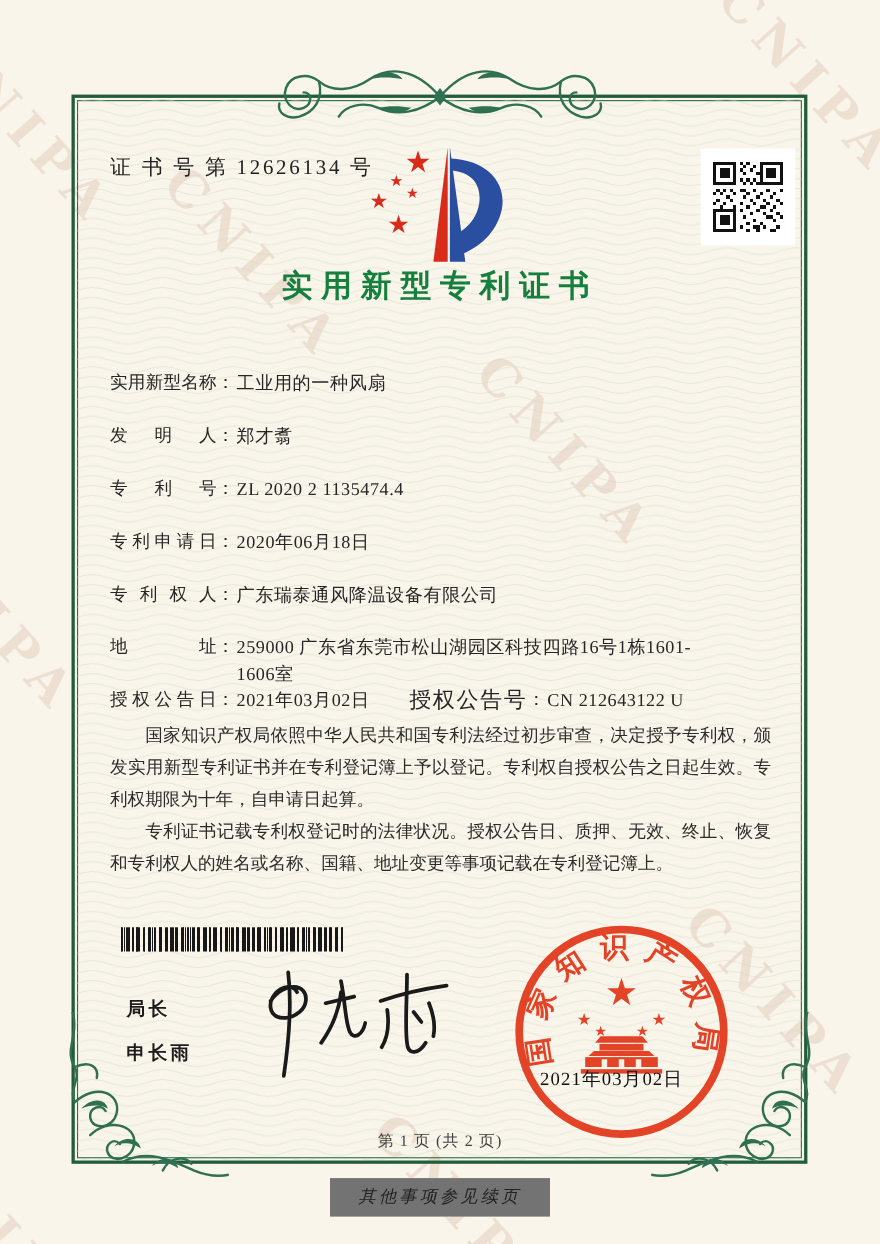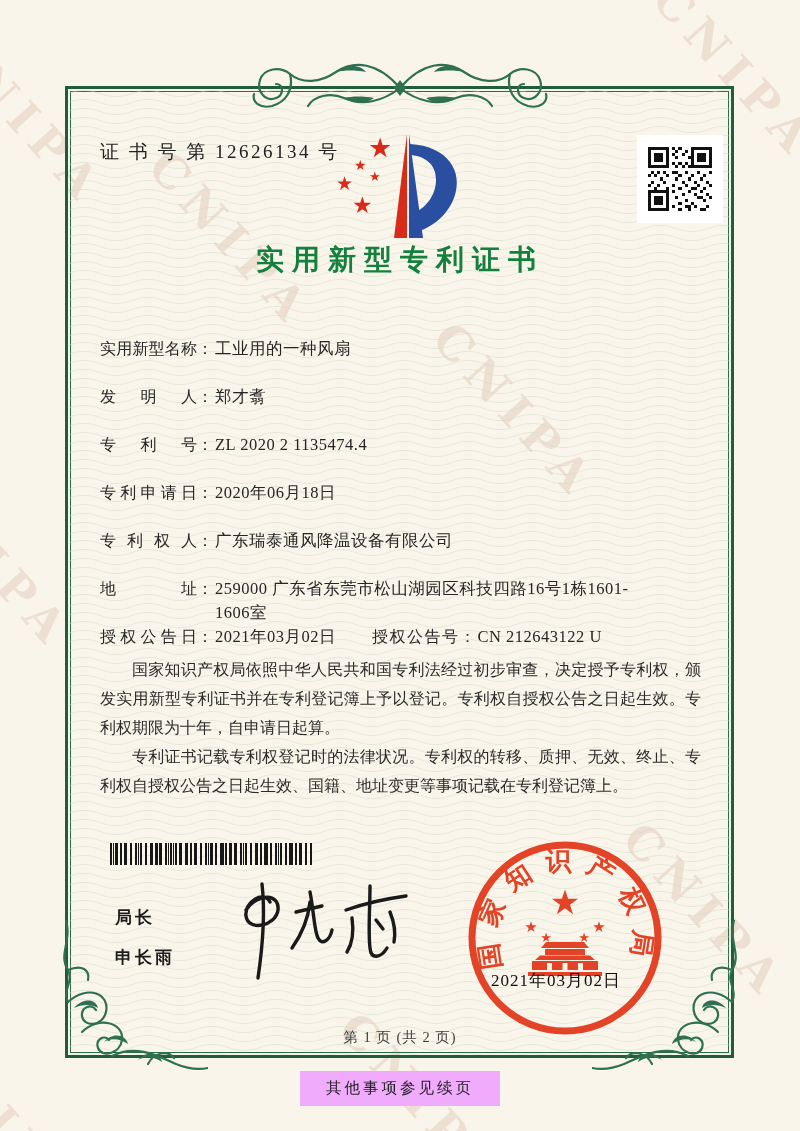--- a/index.html
+++ b/index.html
@@ -36,21 +36,21 @@
 
   
   .fields{position:absolute;left:100px;top:337px;width:604px;color:#262626;}
   .row{display:flex;align-items:flex-start;line-height:24px;margin-bottom:24px;}
   .row.tight{margin-bottom:0;}
   .f-label{display:inline-block;width:97px;font-size:16px;text-align:justify;text-align-last:justify;flex:none;}
   .f-colon{font-size:16px;flex:none;}
   .f-value{font-size:16.5px;margin-left:2px;letter-spacing:0.5px;}
   .f-value.addr{display:inline-block;max-width:438px;}
   .pair2{margin-left:36px;display:flex;}
-  .pair2 .f-label2{font-size:16px;letter-spacing:1.5px;flex:none;}
+  .pair2 .f-label2{font-size:20px;letter-spacing:1.5px;flex:none;}
 
   
   .bodytext{position:absolute;left:100px;top:655px;width:601px;font-size:16px;line-height:29px;
             color:#2b2b2b;text-align:justify;}
   .bodytext p{margin:0;text-indent:2em;}
 
   
   .barcode{position:absolute;left:110px;top:843px;width:202px;height:22px;
      background:
        repeating-linear-gradient(90deg,#171717 0 2px,rgba(0,0,0,0) 2px 5px),
@@ -63,21 +63,21 @@
   .official .nm{margin-top:17px;}
   .signature{position:absolute;left:218px;top:878px;}
 
   
   .seal{position:absolute;left:463px;top:836px;width:204px;height:204px;}
   .seal-date{position:absolute;left:491px;top:969px;font-size:17px;color:#101010;letter-spacing:1px;z-index:4;}
 
   
   .page-ind{position:absolute;left:0;top:1028px;width:100%;text-align:center;font-size:14.5px;color:#404040;letter-spacing:1px;}
   .cont-note{position:absolute;left:50%;top:1071px;transform:translateX(-50%);
-             background:#f0abfc;padding:7px 26px;font-size:15.5px;letter-spacing:3px;color:#222;}
+             background:#737373;padding:7px 26px;font-size:15.5px;letter-spacing:3px;color:#222;font-style:italic;}
 </style>
 </head>
 <body>
 
 <div class="page">
 
   <span class="wm" style="left:-30px;top:18px;">CNIPA</span>
   <span class="wm" style="left:682px;top:-28px;">CNIPA</span>
   <span class="wm" style="left:178px;top:140px;">CNIPA</span>
   <span class="wm" style="left:462px;top:312px;">CNIPA</span>
@@ -293,21 +293,21 @@
       <span class="pair2">
         <span class="f-label2">授权公告号</span>
           <span class="f-colon">：</span>
         <span class="f-value">CN 212643122 U</span>
       </span>
     </div>
   </div>
 
   <div class="bodytext">
     <p>国家知识产权局依照中华人民共和国专利法经过初步审查，决定授予专利权，颁发实用新型专利证书并在专利登记簿上予以登记。专利权自授权公告之日起生效。专利权期限为十年，自申请日起算。</p>
-    <p>专利证书记载专利权登记时的法律状况。专利权的转移、质押、无效、终止、专利权自授权公告之日起生效、国籍、地址变更等事项记载在专利登记簿上。</p>
+    <p>专利证书记载专利权登记时的法律状况。授权公告日、质押、无效、终止、恢复和专利权人的姓名或名称、国籍、地址变更等事项记载在专利登记簿上。</p>
   </div>
 
   <div class="barcode"></div>
 
   <div class="official">
     <div>局长</div>
     <div class="nm">申长雨</div>
   </div>
 
   <svg class="signature" width="210" height="108" viewBox="0 0 210 108">

